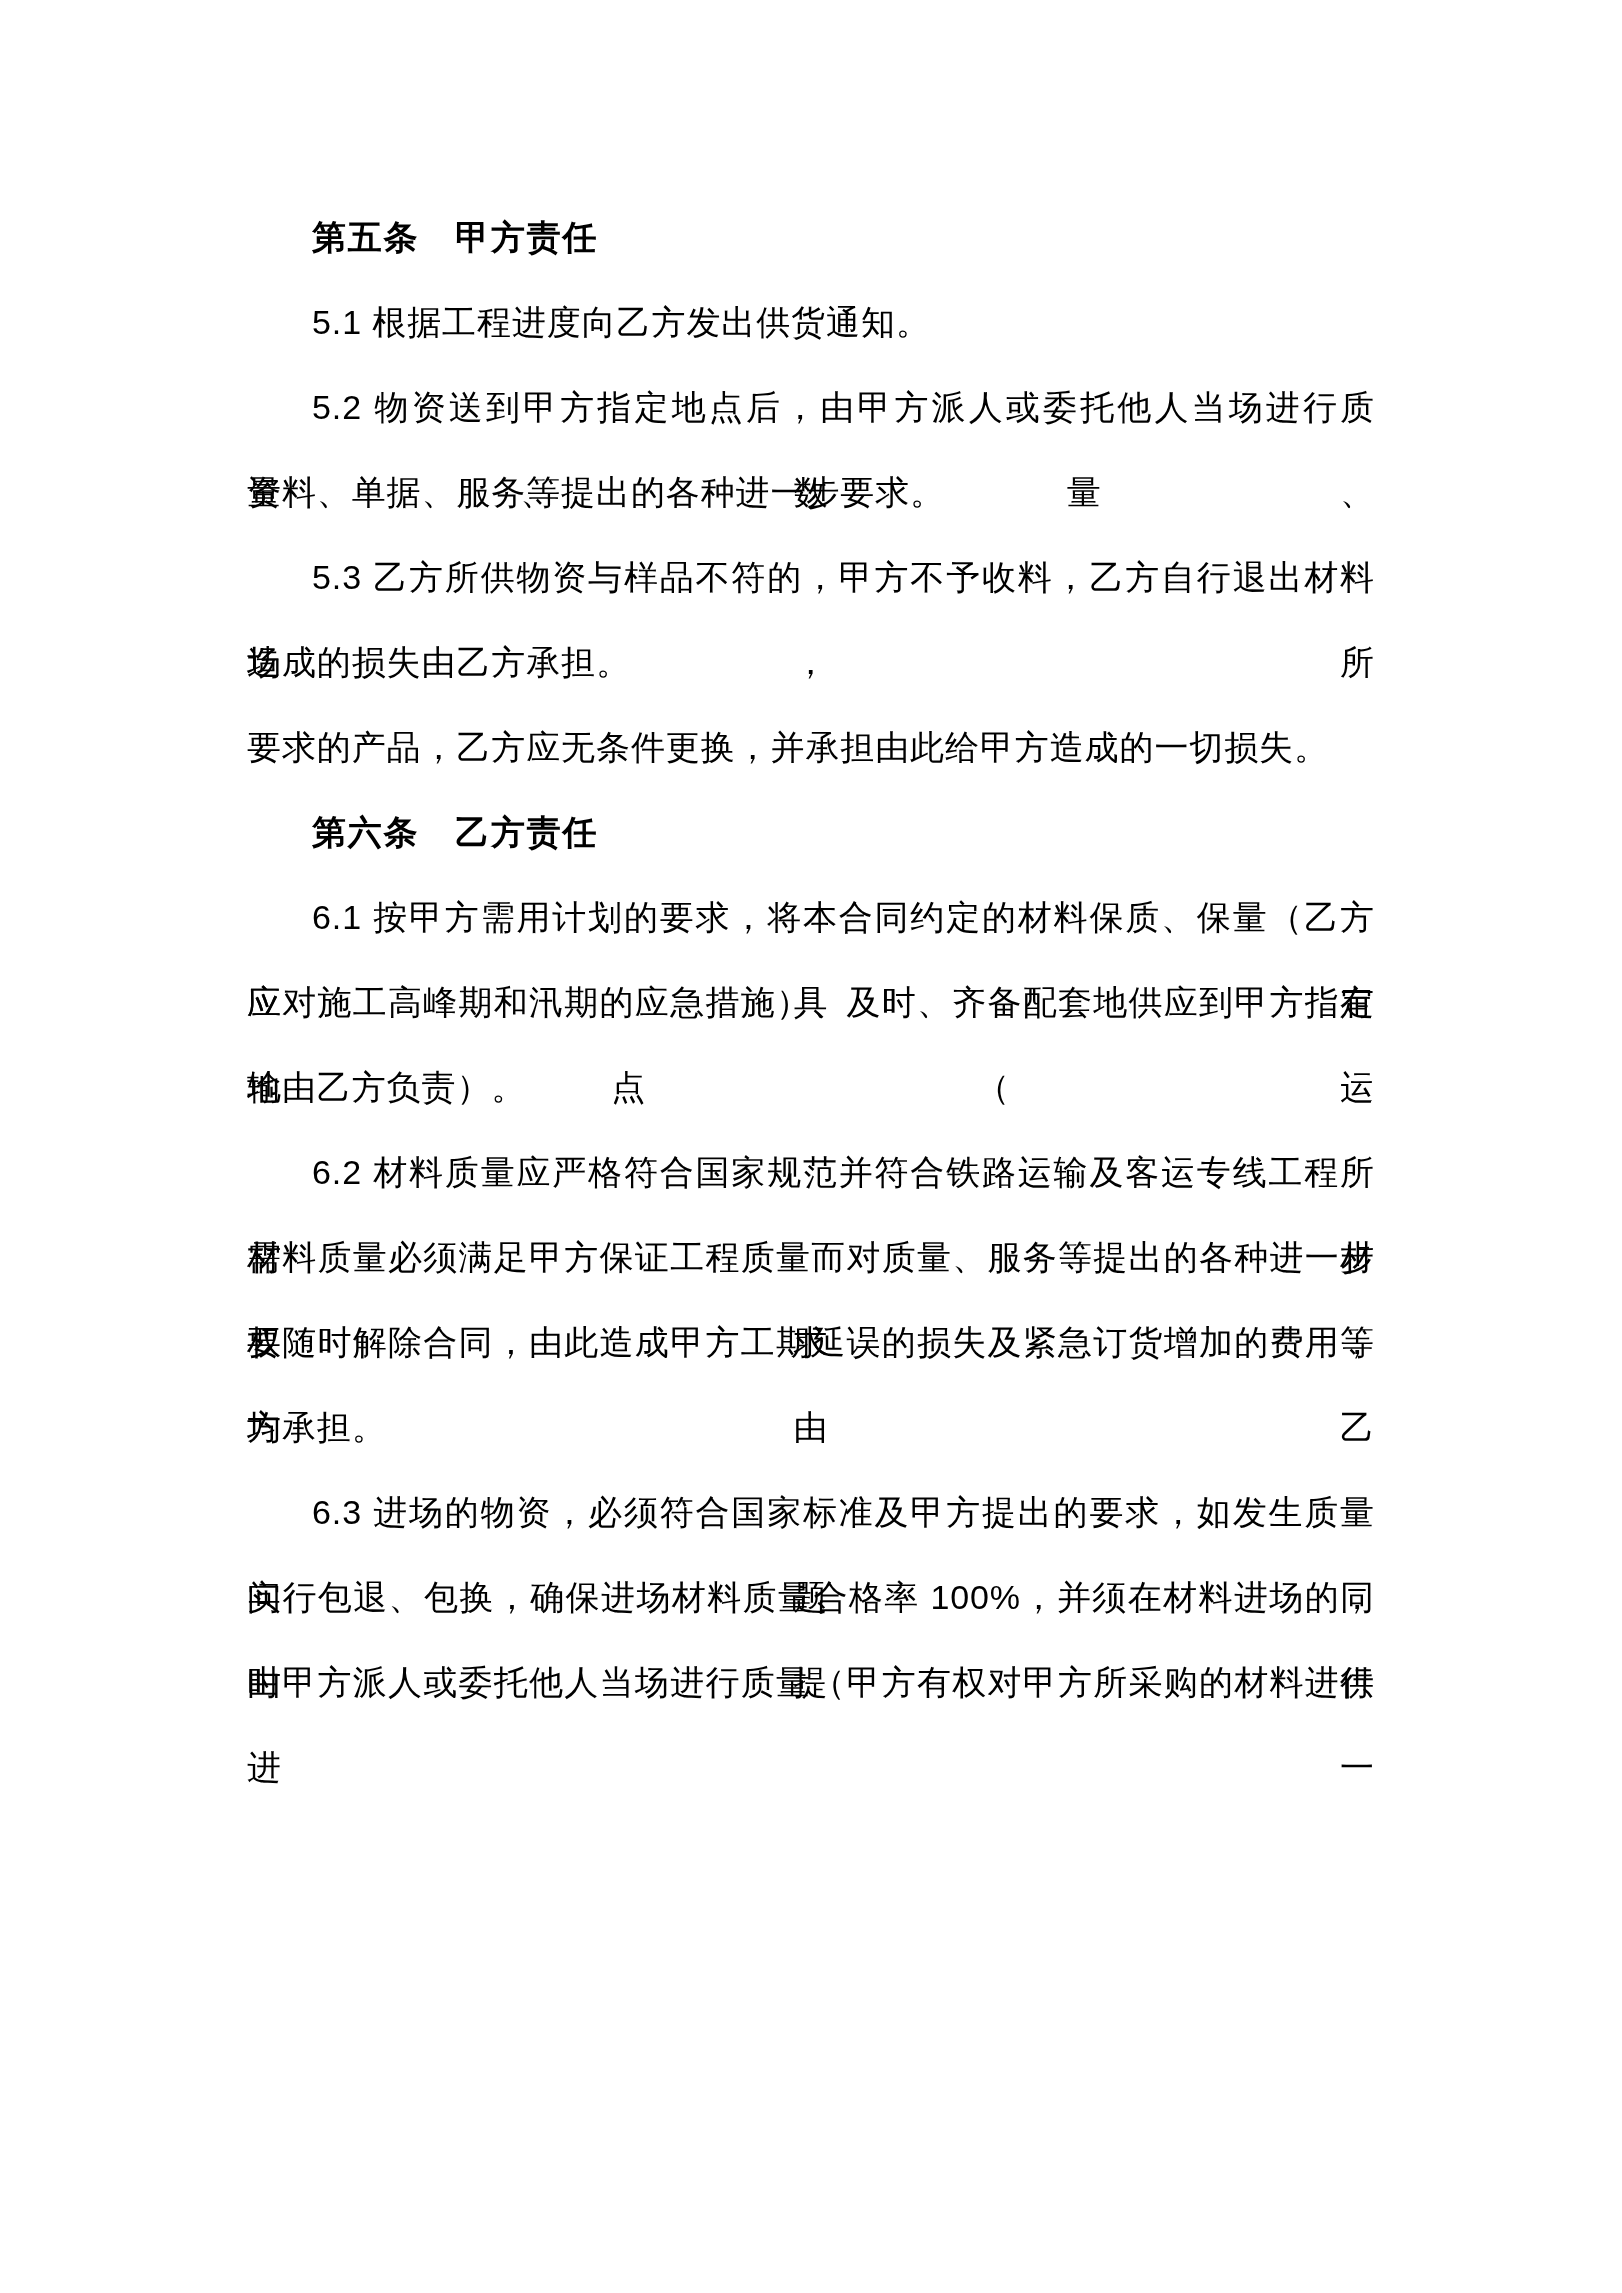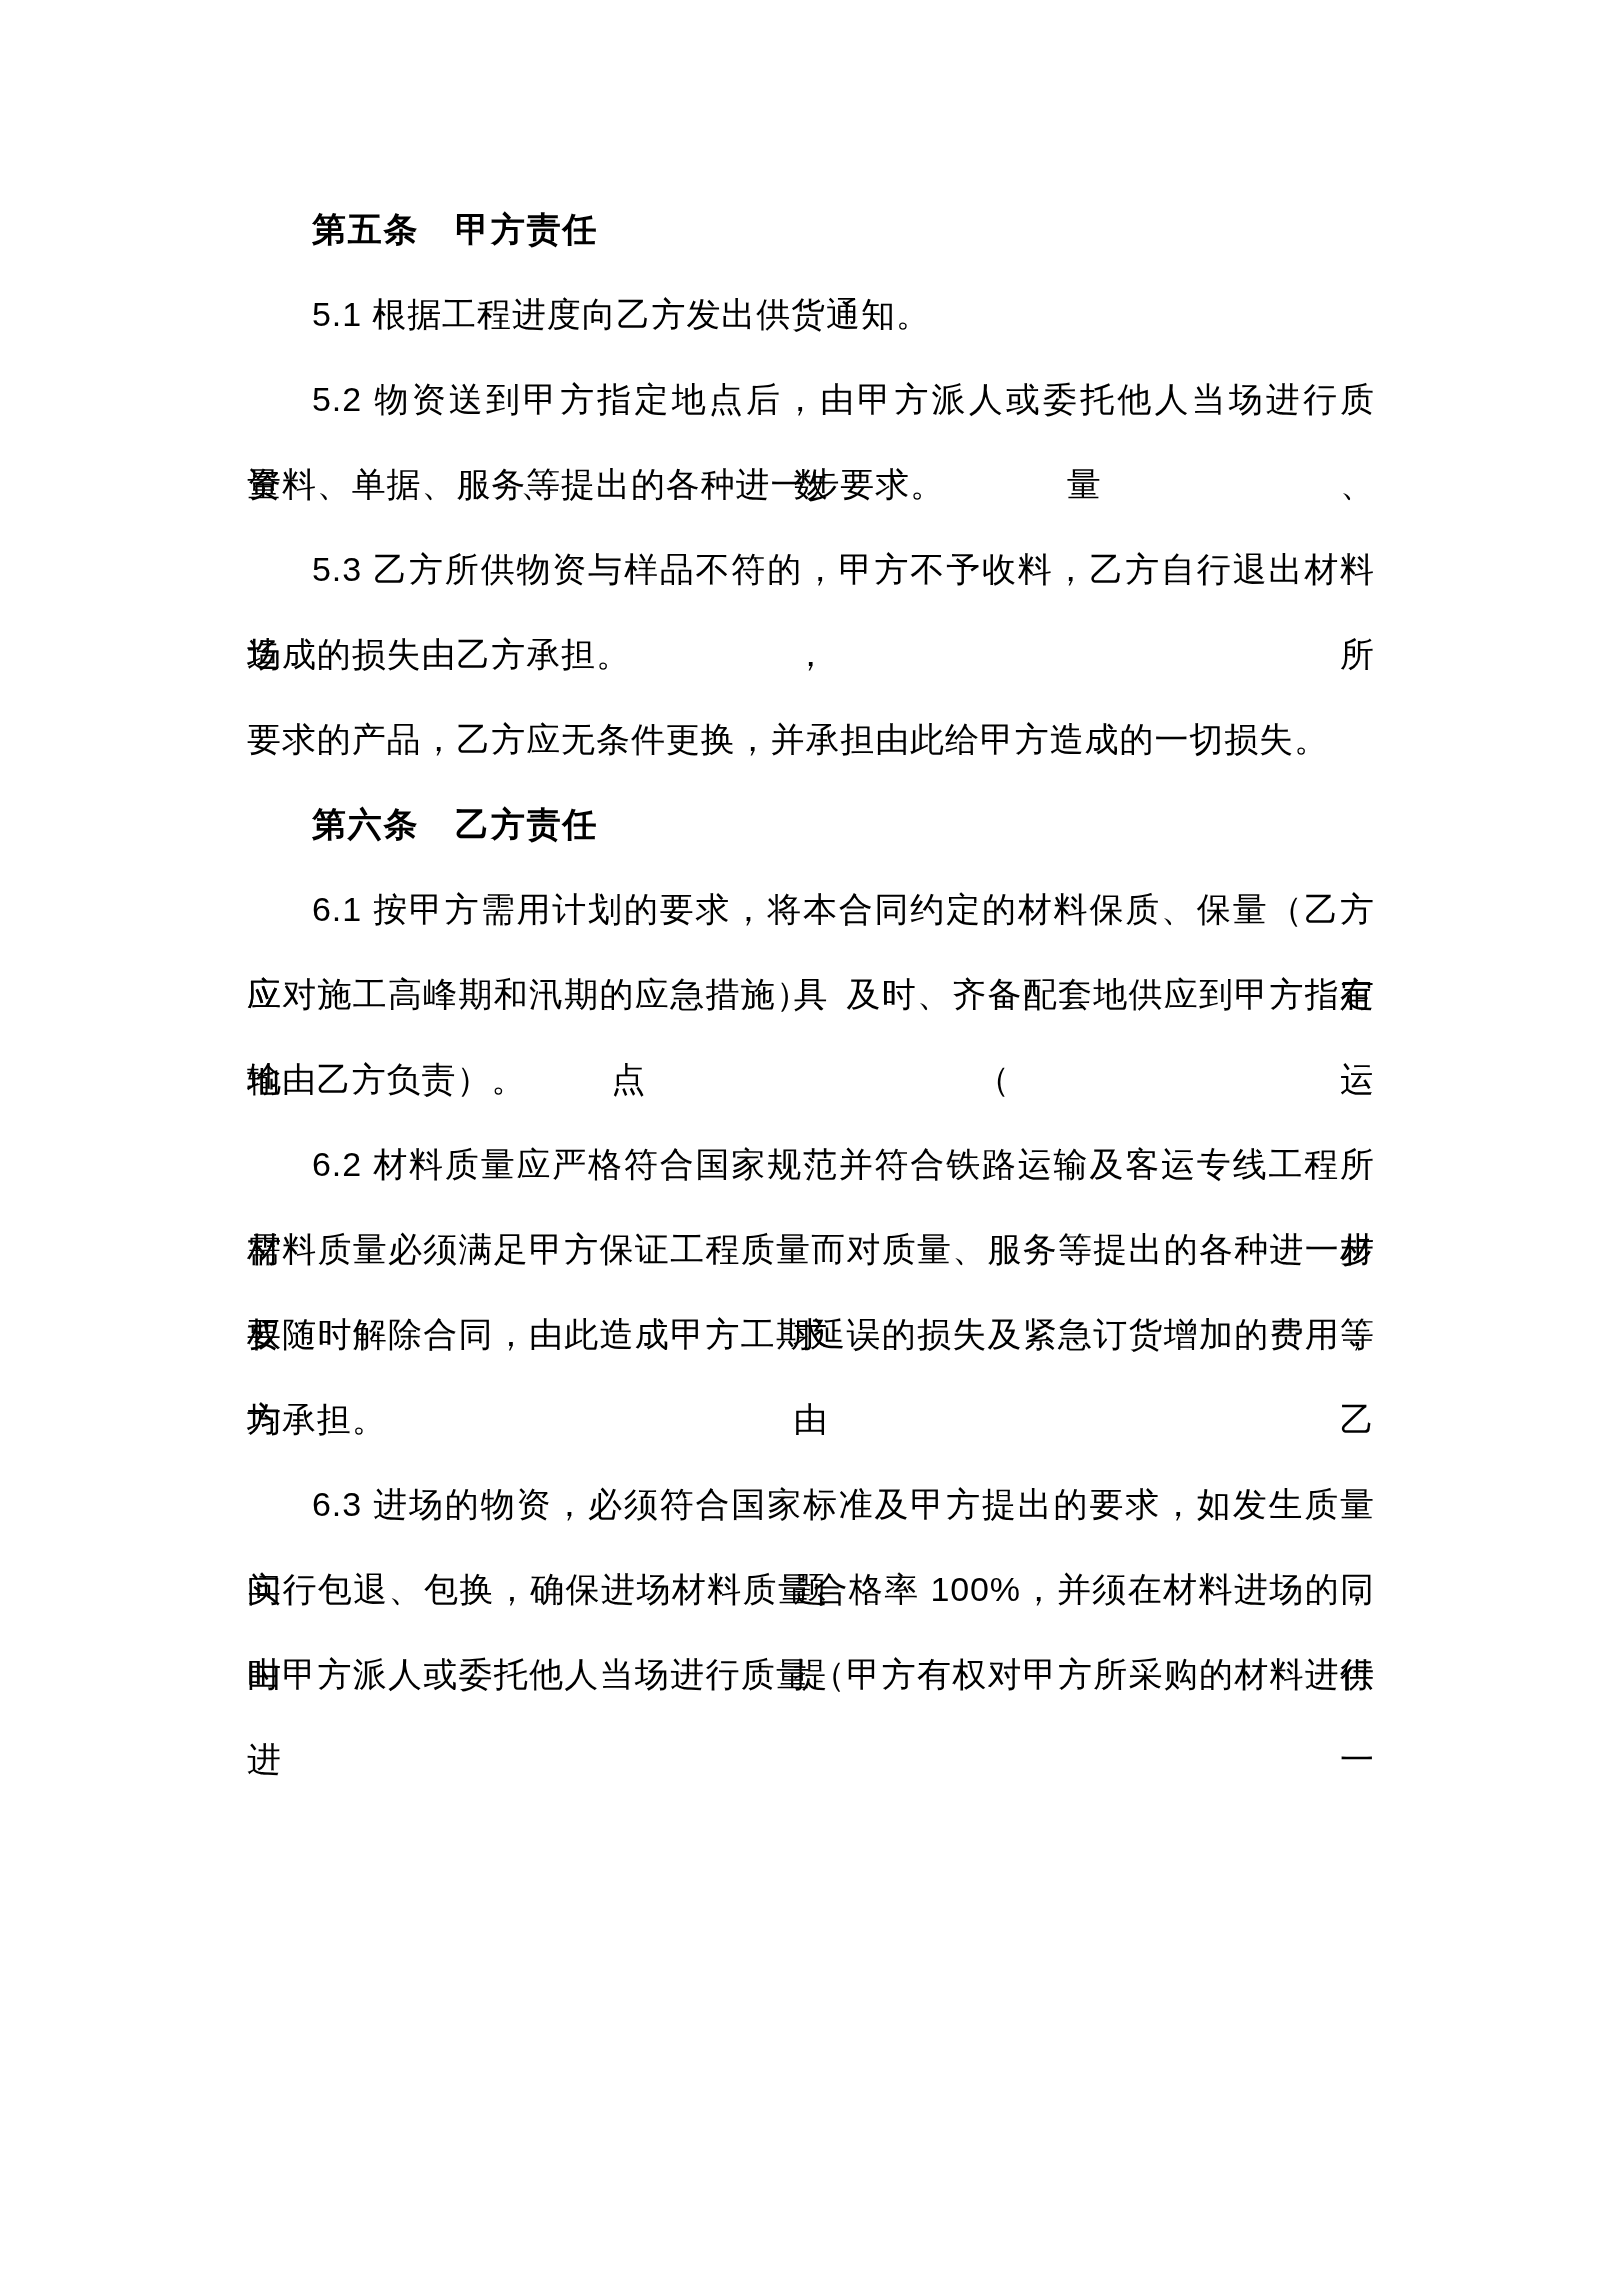--- a/index.html
+++ b/index.html
@@ -13,21 +13,21 @@
     height: 2294px;
     margin: 0 auto;
     background: #ffffff;
     font-family: "Liberation Sans", sans-serif;
     color: #000000;
     overflow: hidden;
   }
   .doc {
     position: absolute;
     left: 247px;
-    top: 187px;
+    top: 195px;
     width: 1128px;
   }
   .line {
     height: 85px;
     line-height: 85px;
     font-size: 34px;
     letter-spacing: 0.9px;
     text-align: justify;
     text-justify: inter-character;
     overflow: visible;

